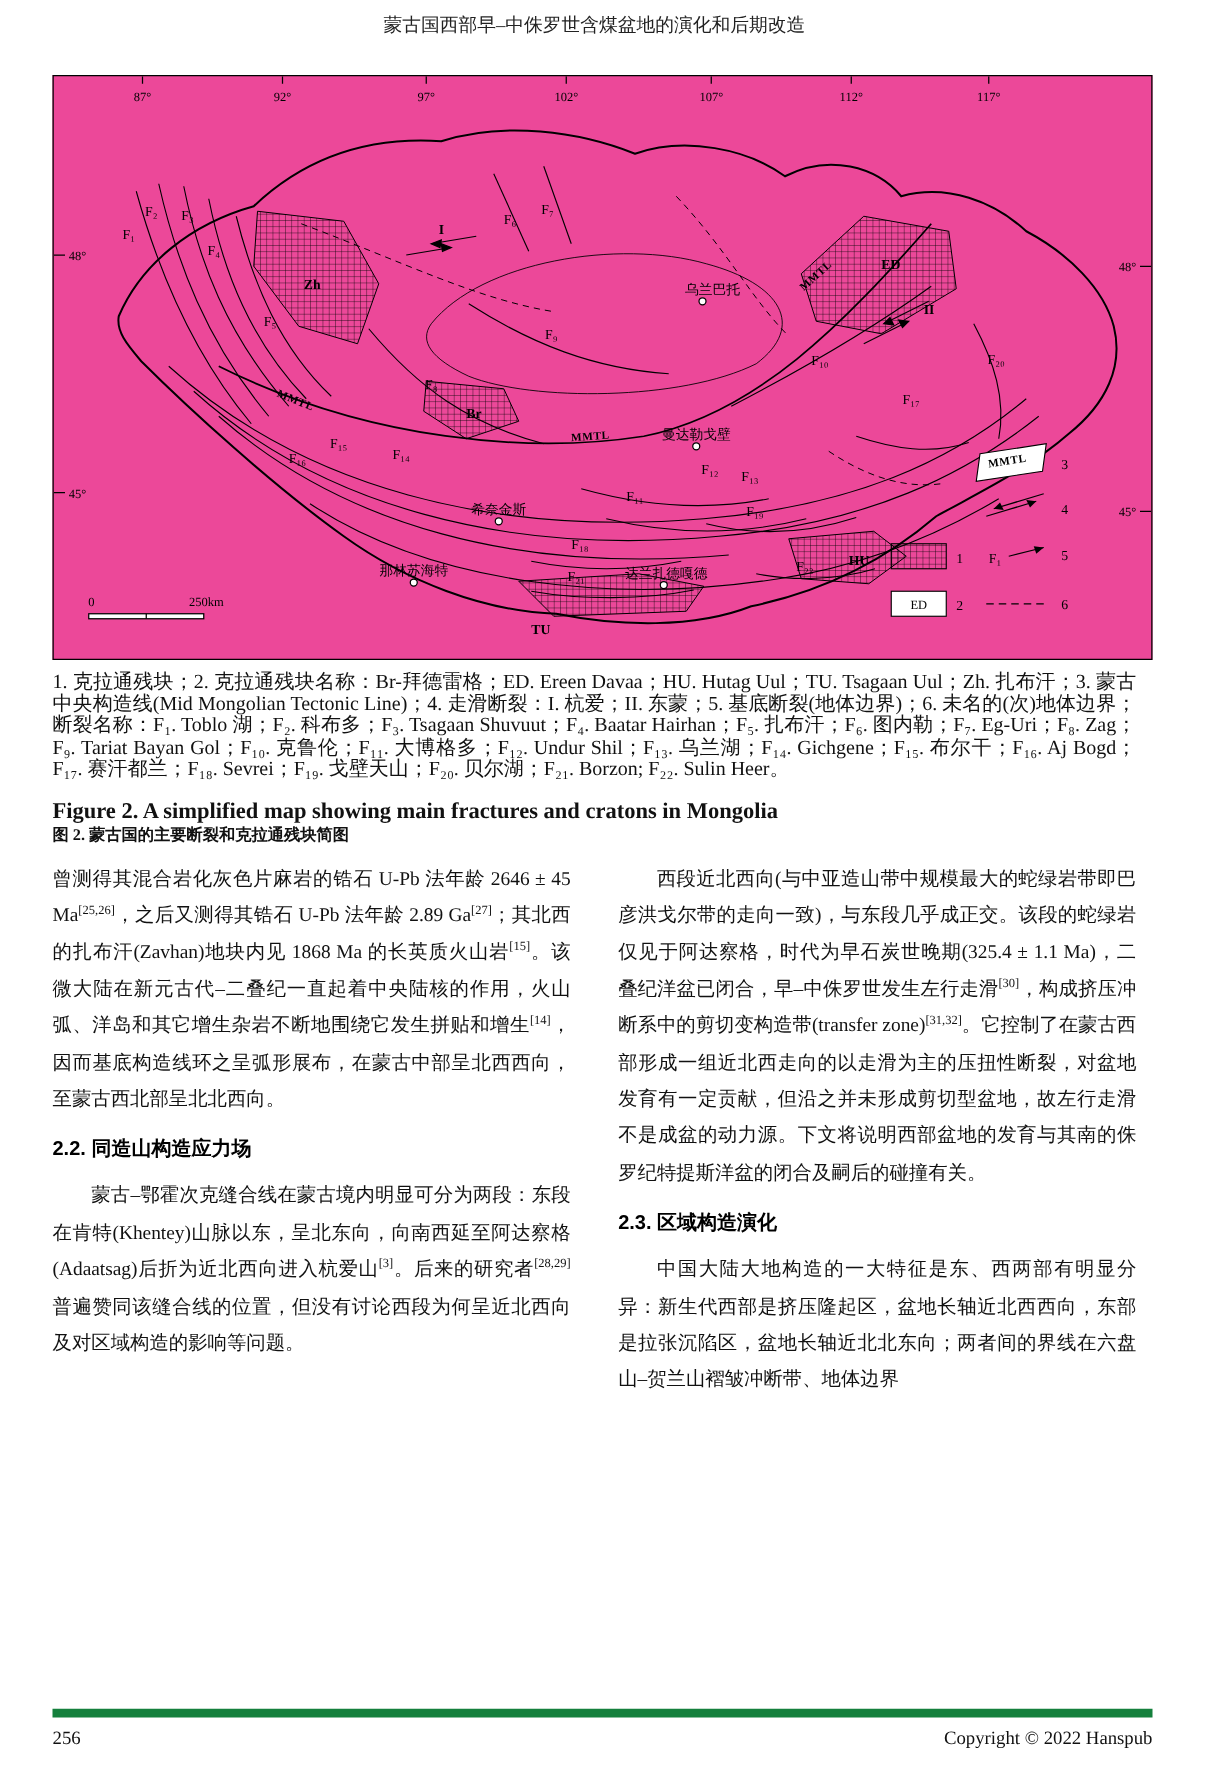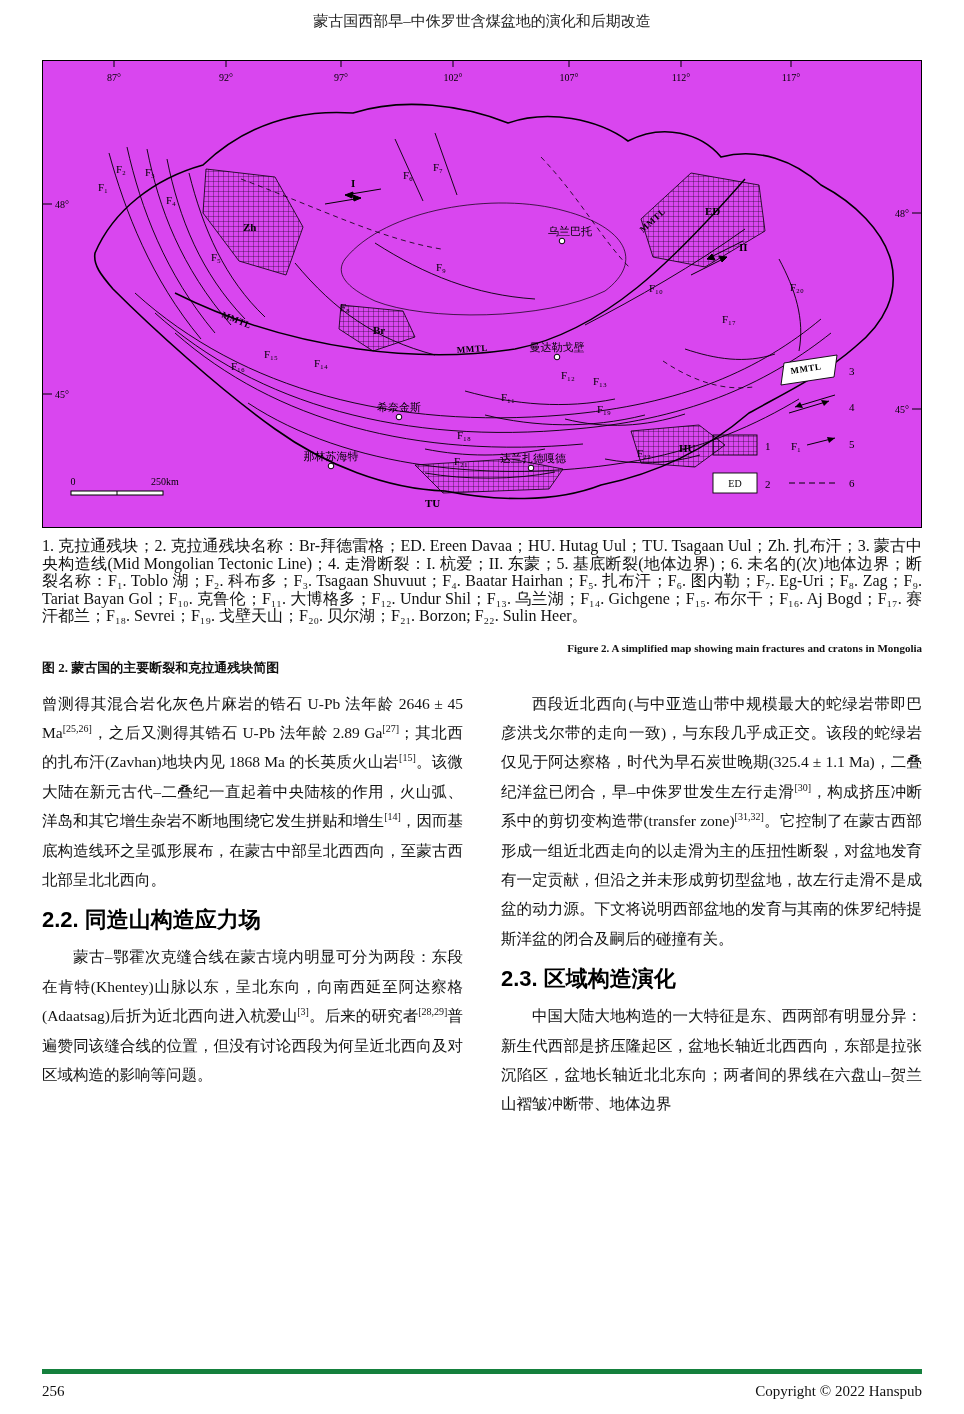--- a/index.html
+++ b/index.html
@@ -1,32 +1,32 @@
 <!DOCTYPE html>
 <html><head>
 <meta charset="utf-8">
 <title>Paper page</title>
 <style>
   html,body{margin:0;padding:0;background:#fff;}
   .page{position:relative;width:964px;height:1414px;background:#fff;box-sizing:border-box;
-        padding:10px 42px 0 42px;font-family:"Liberation Serif","DejaVu Serif",serif;color:#111;}
+        padding:10px 55px 0 42px;font-family:"Liberation Serif","DejaVu Serif",serif;color:#111;}
   .header-title{text-align:center;font-size:15px;line-height:22px;color:#222;}
   .figure-block{margin-top:28px;}
-  .map-frame{width:878px;height:466px;border:1px solid #000;background:#d946ef;}
+  .map-frame{width:878px;height:466px;border:1px solid #000;background:#ec4899;}
   .fig-notes{margin-top:9px;font-size:16px;line-height:17.5px;text-align:justify;color:#111;}
-  .fig-caption-en{margin-top:14px;text-align:right;font-weight:bold;font-size:11px;line-height:19px;}
+  .fig-caption-en{margin-top:14px;text-align:left;font-weight:bold;font-size:18px;line-height:19px;}
   .fig-caption-zh{text-align:left;font-weight:bold;font-size:13px;line-height:19px;}
   .columns{display:flex;gap:38px;margin-top:12px;}
   .col{width:421px;font-size:15.5px;line-height:29.4px;text-align:justify;}
   .col p{margin:0;}
   .para.indent{text-indent:2em;}
-  .col h2{font-family:"Liberation Sans","DejaVu Sans",sans-serif;font-size:22px;line-height:22px;
+  .col h2{font-family:"Liberation Sans","DejaVu Sans",sans-serif;font-size:16px;line-height:22px;
           margin:15px 0 11px 0;font-weight:bold;color:#000;}
   sup{font-size:10px;line-height:0;}
-  .footer{position:absolute;left:42px;right:42px;bottom:14px;border-top:5px solid #15803d;
+  .footer{position:absolute;left:42px;right:42px;bottom:14px;border-top:7px solid #15803d;
           padding-top:9px;display:flex;justify-content:space-between;font-size:15px;text-align:center;}
   svg text{font-family:"Liberation Serif","DejaVu Serif",serif;}
   .lbl{font-size:11px;}
   .lbl-b{font-size:11px;font-weight:bold;}
   .lbl-s{font-size:10px;}
   .mmtl{font-size:9px;font-weight:bold;letter-spacing:.5px;}
 </style>
 </head>
 <body>
 

